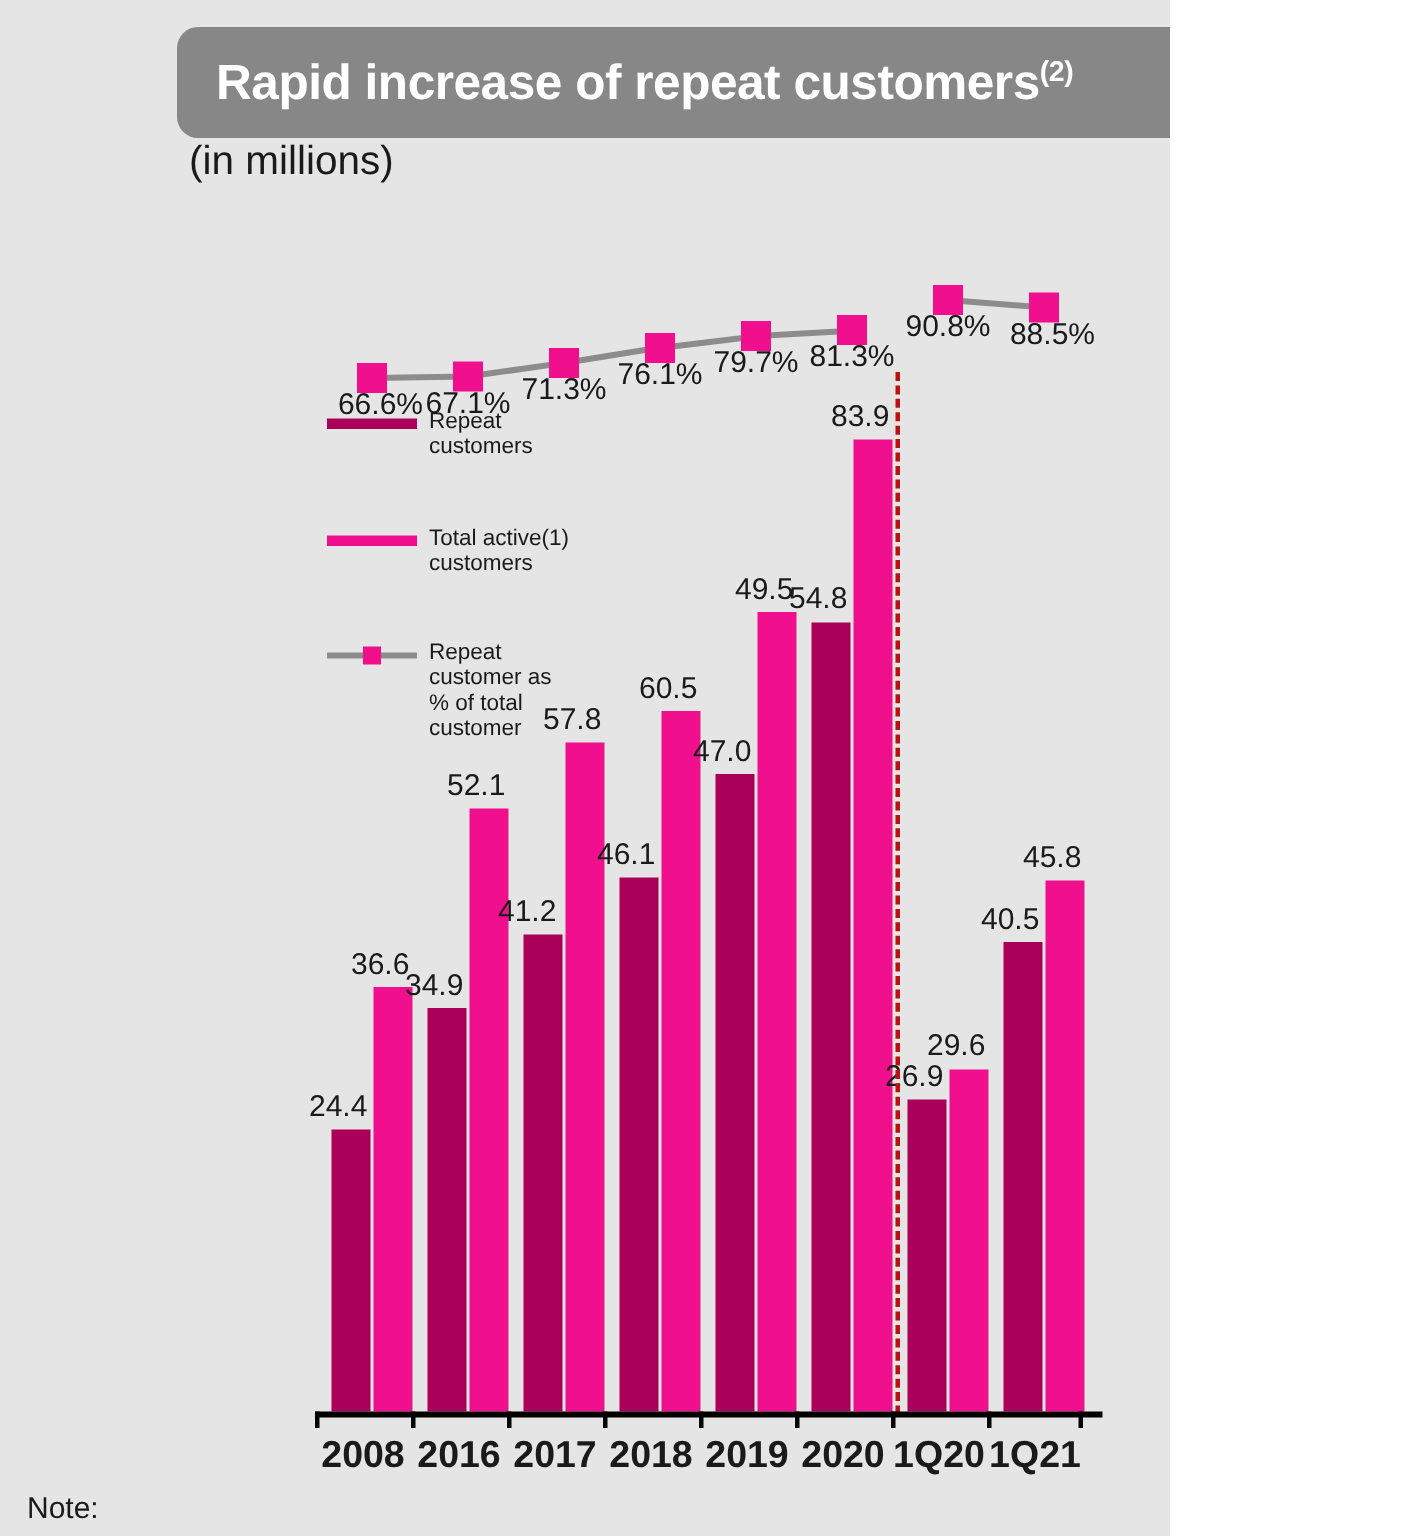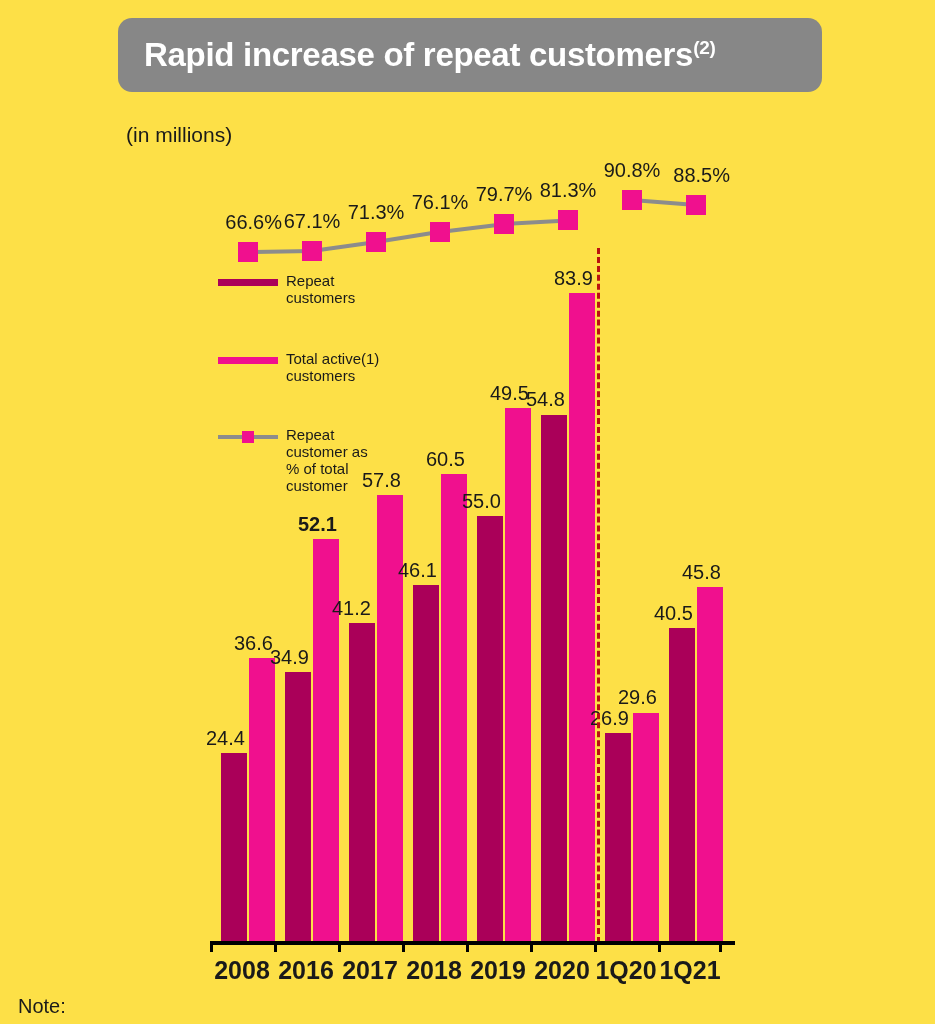--- a/index.html
+++ b/index.html
@@ -6,24 +6,24 @@
     margin: 0;
     padding: 0;
     background: #ffffff;
   }
   body {
     font-family: "Liberation Sans", sans-serif;
     color: #1a1a1a;
   }
   #page {
     position: relative;
-    width: 935px;
+    width: 780px;
     height: 1024px;
     overflow: hidden;
-    background: #fde047;
+    background: #e5e5e5;
   }
 
   
   #title-bar {
     position: absolute;
     left: 118px;
     top: 18px;
     width: 704px;
     height: 74px;
     background: #878787;
@@ -40,22 +40,22 @@
     white-space: nowrap;
   }
   #title-text .sup {
     font-size: 19px;
     vertical-align: super;
     font-weight: bold;
   }
   #subtitle {
     position: absolute;
     left: 126px;
-    top: 123px;
-    font-size: 21px;
+    top: 92px;
+    font-size: 27px;
     color: #1a1a1a;
   }
 
   
   #plot {
     position: absolute;
     left: 0;
     top: 0;
     width: 935px;
     height: 1024px;
@@ -79,20 +79,21 @@
     position: absolute;
     width: 20px;
     height: 20px;
     background: #F0108E;
   }
   .pct-label {
     position: absolute;
     font-size: 20px;
     color: #1a1a1a;
     white-space: nowrap;
+    margin-top: 48px;
   }
 
   
   #axis-line {
     position: absolute;
     left: 210px;
     top: 941px;
     width: 525px;
     height: 4px;
     background: #000000;
@@ -200,31 +201,31 @@
   <div id="subtitle">(in millions)</div>
 
   <div id="plot">
       <div class="bar repeat" style="left: 221px; width: 26px; height: 188.368px; bottom: 83px; background: rgb(170, 0, 89);"></div>
       <div class="bar-label" style="left: 206px; width: 56px; top: 726.632px;">24.4</div>
       <div class="bar total" style="left: 249px; width: 26px; height: 282.552px; bottom: 83px; background: rgb(240, 16, 142);"></div>
       <div class="bar-label" style="left: 234px; width: 56px; top: 632.448px;">36.6</div>
       <div class="bar repeat" style="left: 285px; width: 26px; height: 269.428px; bottom: 83px; background: rgb(170, 0, 89);"></div>
       <div class="bar-label" style="left: 270px; width: 56px; top: 645.572px;">34.9</div>
       <div class="bar total" style="left: 313px; width: 26px; height: 402.212px; bottom: 83px; background: rgb(240, 16, 142);"></div>
-      <div class="bar-label" style="left: 298px; width: 56px; top: 512.788px; font-weight: bold;">52.1</div>
+      <div class="bar-label" style="left: 298px; width: 56px; top: 512.788px;">52.1</div>
       <div class="bar repeat" style="left: 349px; width: 26px; height: 318.064px; bottom: 83px; background: rgb(170, 0, 89);"></div>
       <div class="bar-label" style="left: 332px; width: 56px; top: 596.936px;">41.2</div>
       <div class="bar total" style="left: 377px; width: 26px; height: 446.216px; bottom: 83px; background: rgb(240, 16, 142);"></div>
       <div class="bar-label" style="left: 362px; width: 56px; top: 468.784px;">57.8</div>
       <div class="bar repeat" style="left: 413px; width: 26px; height: 355.892px; bottom: 83px; background: rgb(170, 0, 89);"></div>
       <div class="bar-label" style="left: 398px; width: 56px; top: 559.108px;">46.1</div>
       <div class="bar total" style="left: 441px; width: 26px; height: 467.06px; bottom: 83px; background: rgb(240, 16, 142);"></div>
       <div class="bar-label" style="left: 426px; width: 56px; top: 447.94px;">60.5</div>
       <div class="bar repeat" style="left: 477px; width: 26px; height: 424.6px; bottom: 83px; background: rgb(170, 0, 89);"></div>
-      <div class="bar-label" style="left: 462px; width: 56px; top: 490.4px;">55.0</div>
+      <div class="bar-label" style="left: 462px; width: 56px; top: 490.4px;">47.0</div>
       <div class="bar total" style="left: 505px; width: 26px; height: 532.68px; bottom: 83px; background: rgb(240, 16, 142);"></div>
       <div class="bar-label" style="left: 490px; width: 56px; top: 382.32px;">49.5</div>
       <div class="bar repeat" style="left: 541px; width: 26px; height: 526.504px; bottom: 83px; background: rgb(170, 0, 89);"></div>
       <div class="bar-label" style="left: 526px; width: 56px; top: 388.496px;">54.8</div>
       <div class="bar total" style="left: 569px; width: 26px; height: 647.708px; bottom: 83px; background: rgb(240, 16, 142);"></div>
       <div class="bar-label" style="left: 554px; width: 56px; top: 267.292px;">83.9</div>
       <div class="bar repeat" style="left: 605px; width: 26px; height: 207.668px; bottom: 83px; background: rgb(170, 0, 89);"></div>
       <div class="bar-label" style="left: 590px; width: 56px; top: 707.332px;">26.9</div>
       <div class="bar total" style="left: 633px; width: 26px; height: 228.512px; bottom: 83px; background: rgb(240, 16, 142);"></div>
       <div class="bar-label" style="left: 618px; width: 56px; top: 686.488px;">29.6</div>

